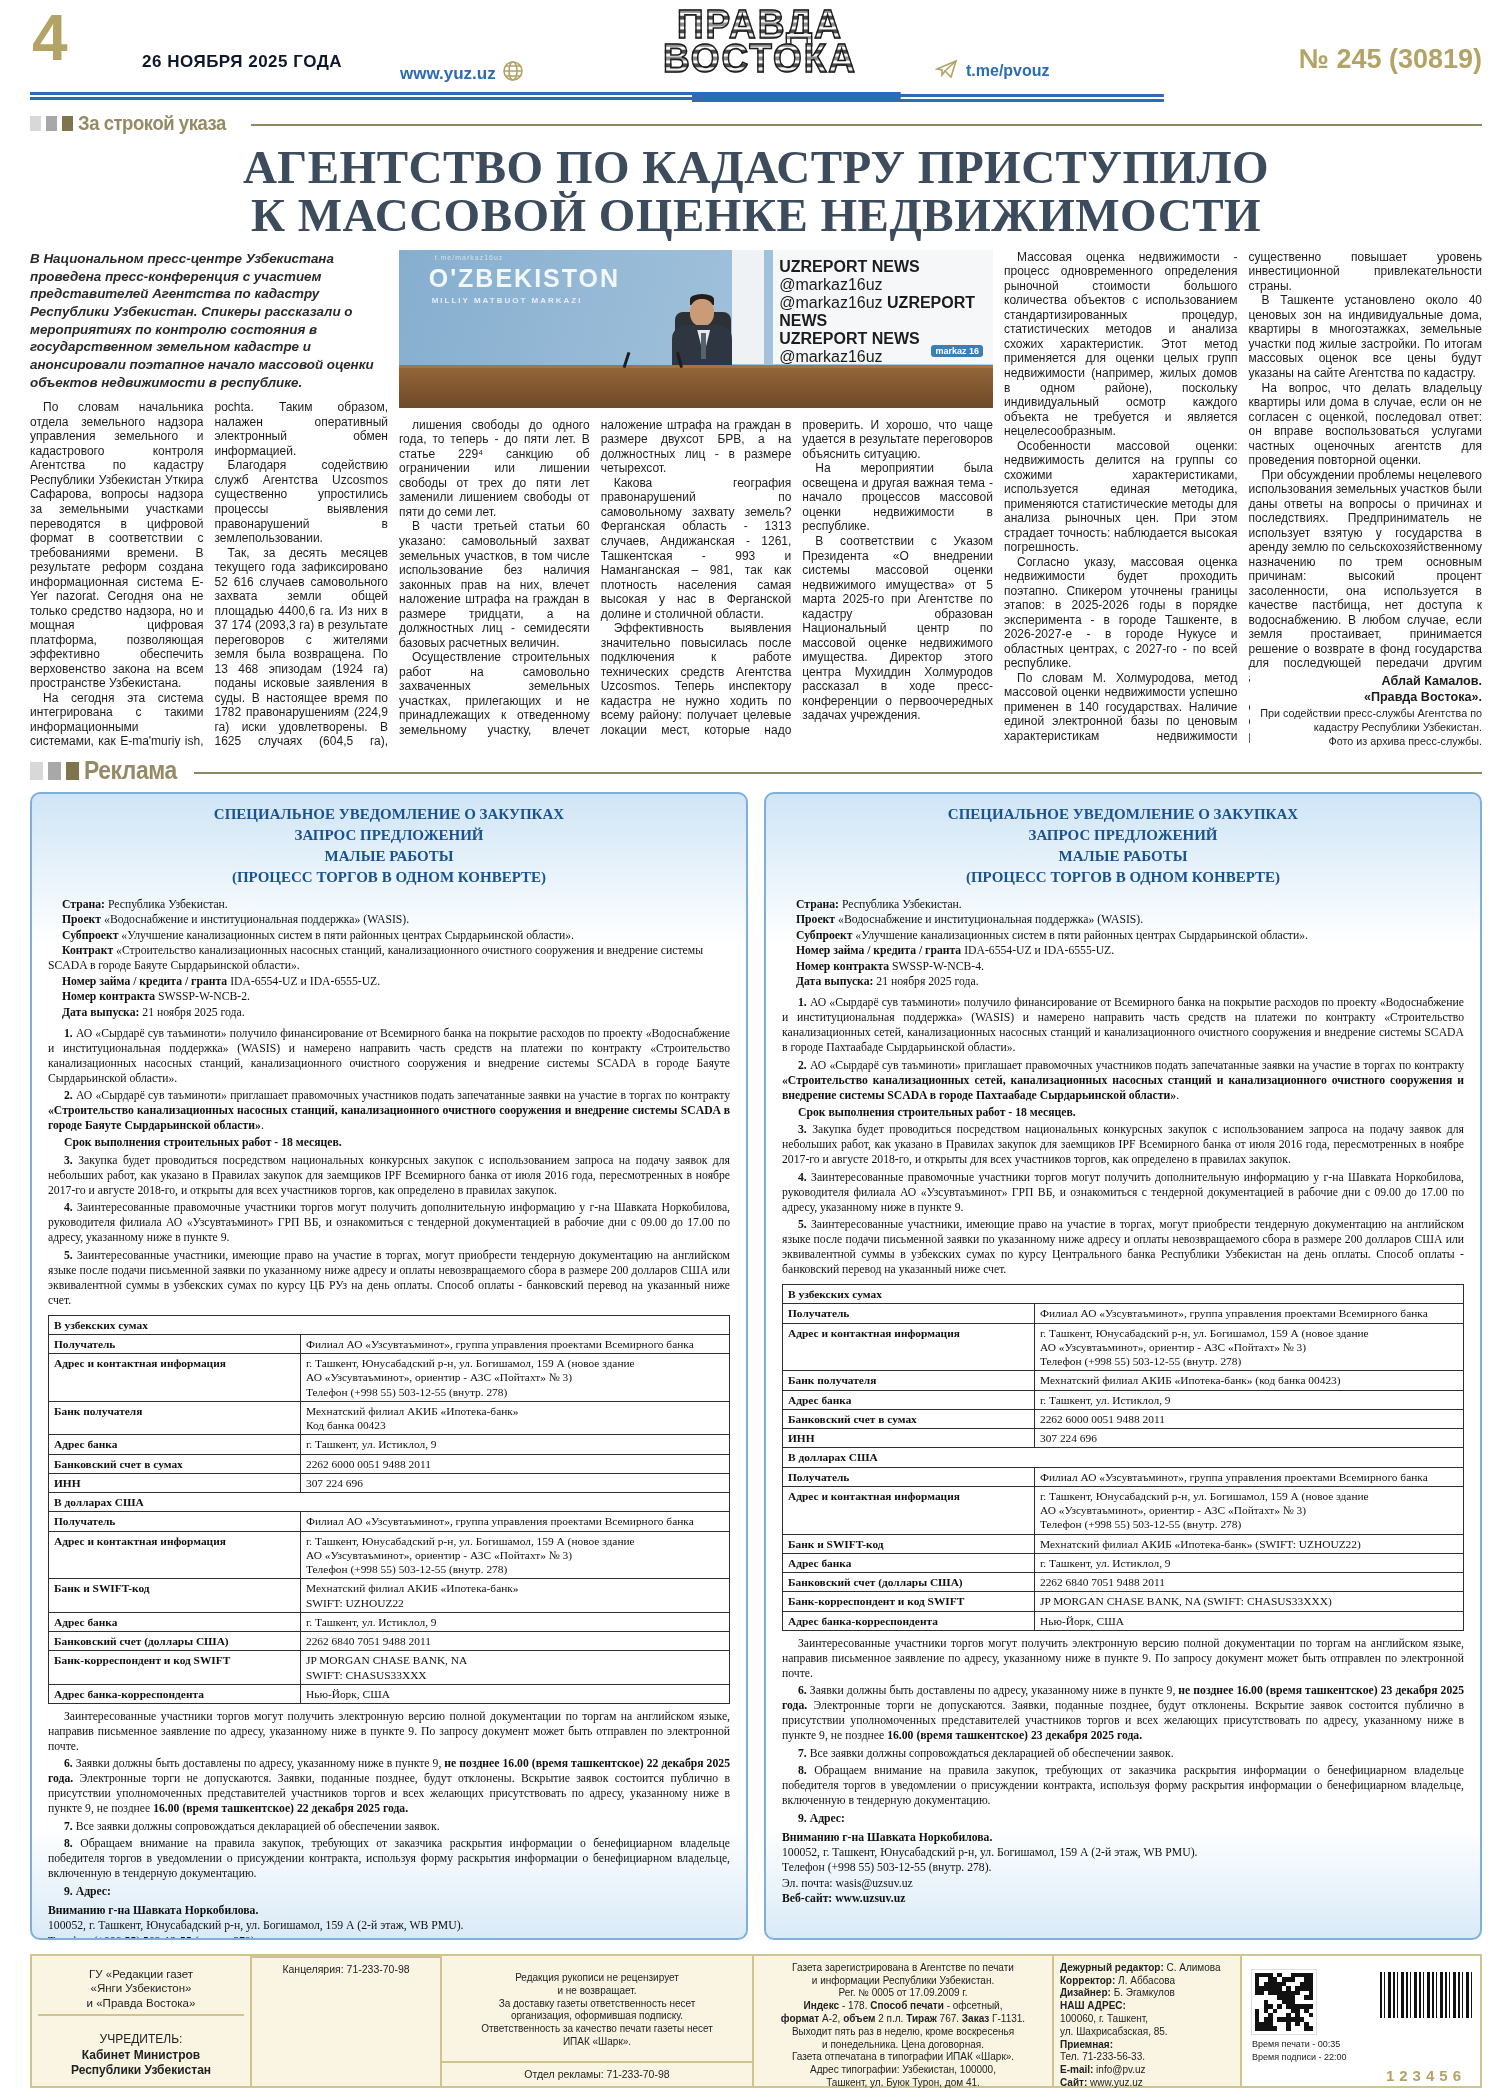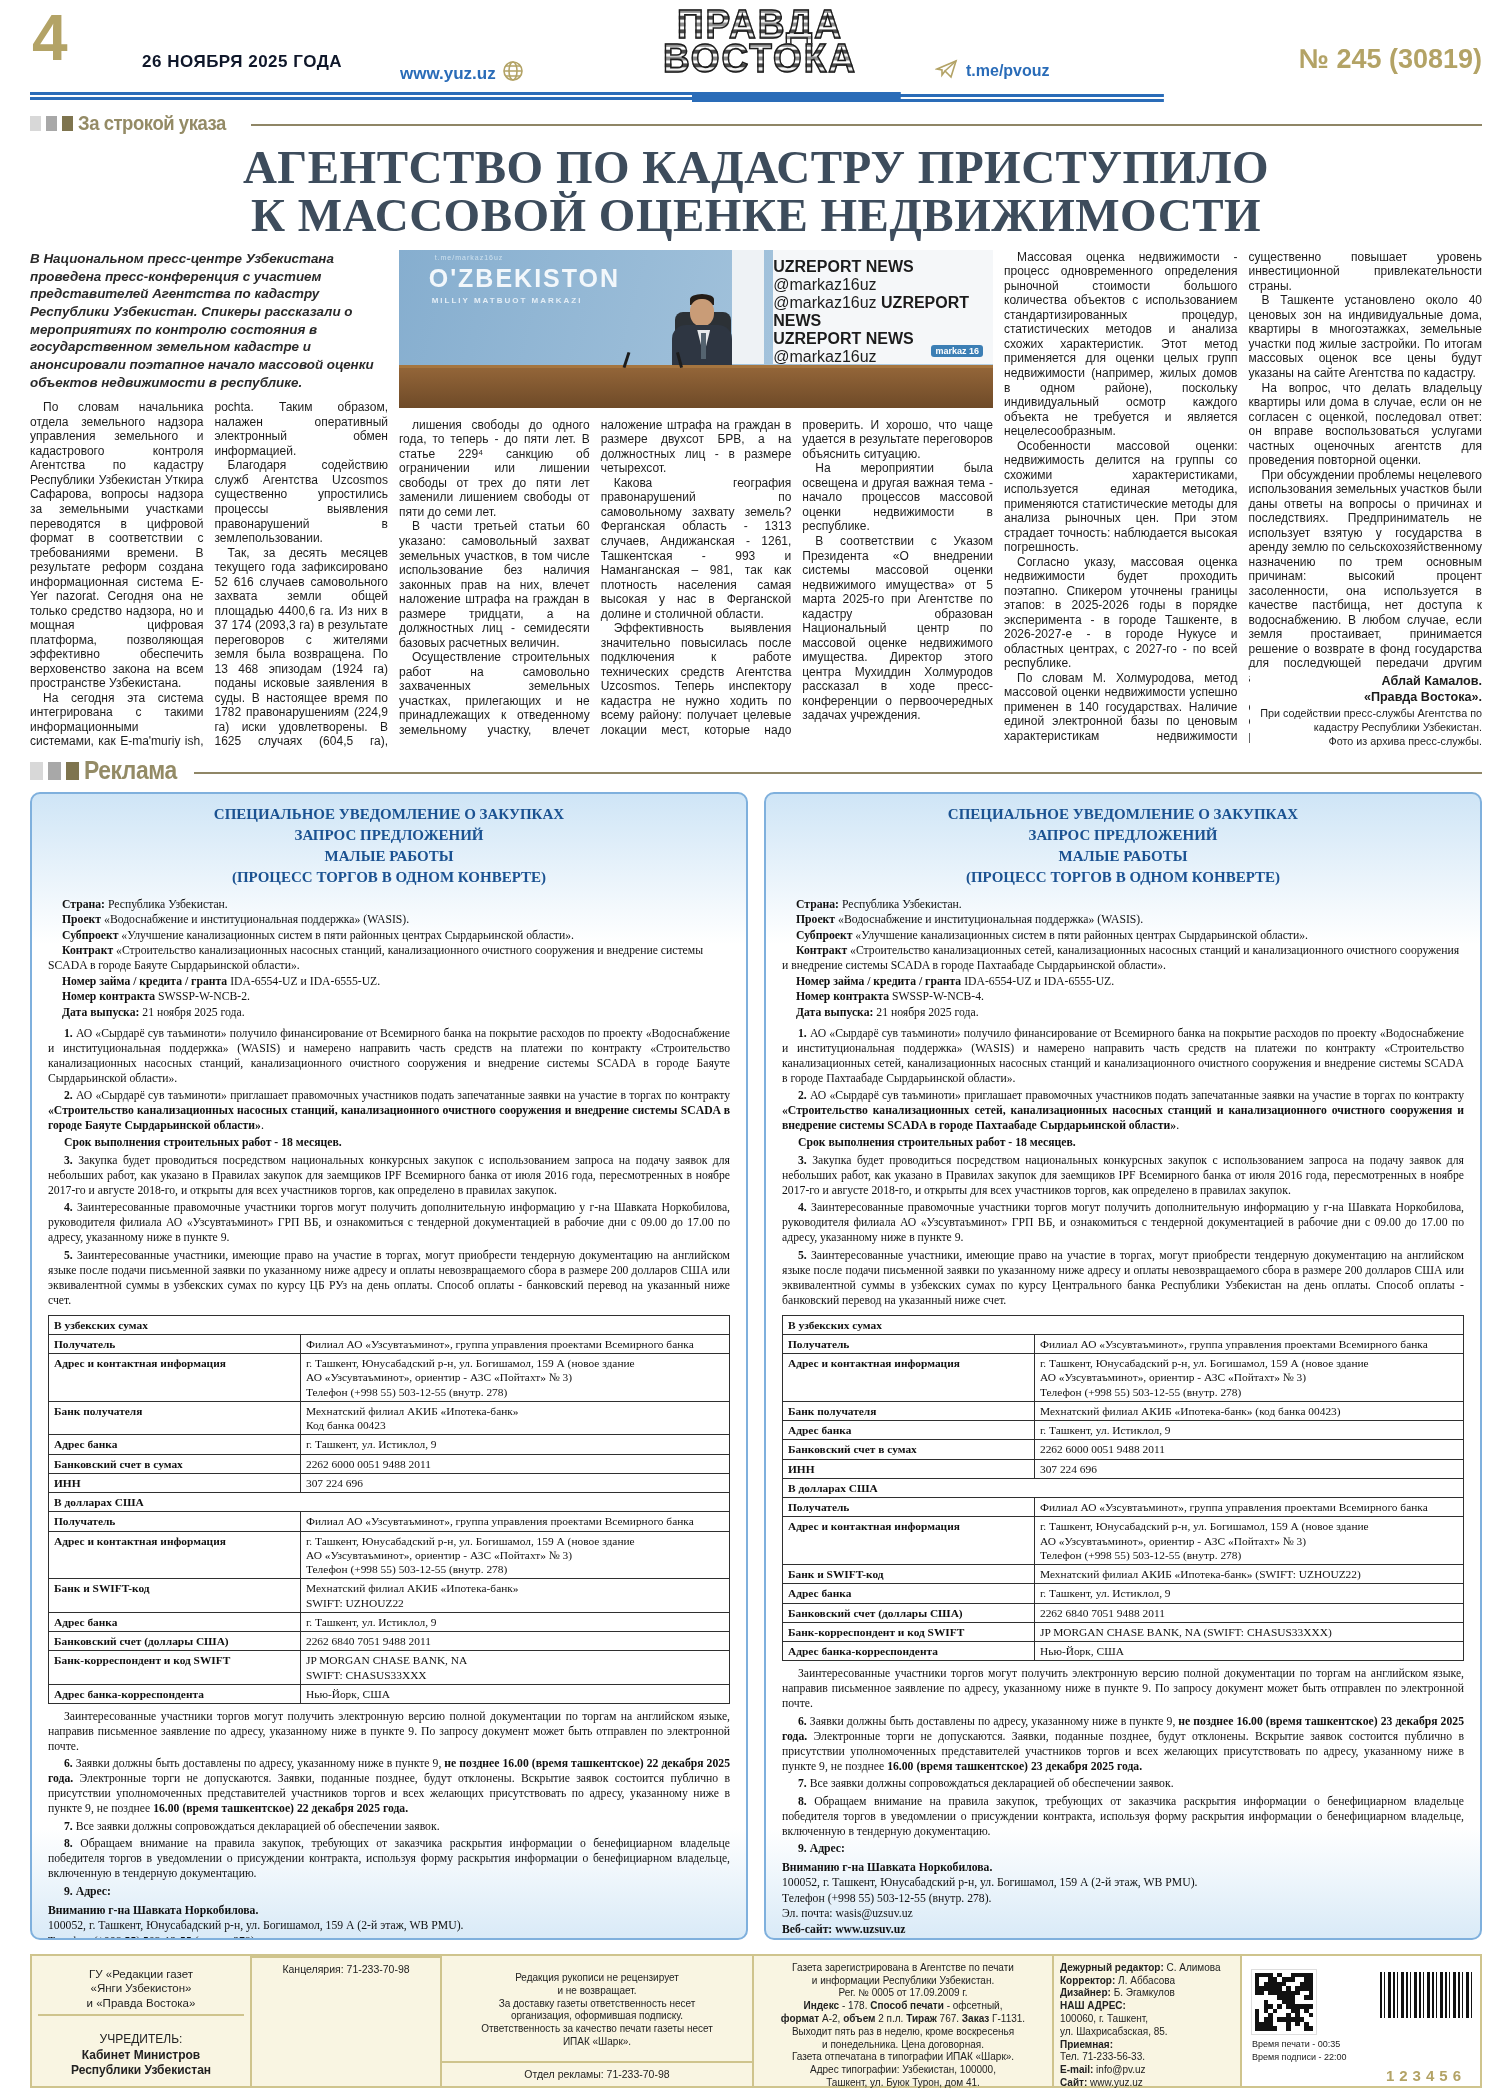--- a/index.html
+++ b/index.html
@@ -63,21 +63,21 @@
   .byline p { font-size:10.8px; line-height:1.3; text-indent:0; text-align:right; }
   .byline p:nth-child(1), .byline p:nth-child(2) { font-size:12.6px; font-weight:bold; }
 
   
   .photo { position:relative; height:158px; margin-bottom:10px; overflow:hidden; background:linear-gradient(105deg,#86aecf 0%,#9fc0da 55%,#b6d0e4 100%); }
   .photo .wm { position:absolute; left:6%; top:4px; font-size:7px; color:#cfe2ef; letter-spacing:1px; }
   .photo .bd-title { position:absolute; left:5%; top:14px; font-size:25px; font-weight:900; color:#f2f7fb; letter-spacing:2px; }
   .photo .bd-sub { position:absolute; left:5.5%; top:46px; font-size:8px; font-weight:bold; color:#e4eef6; letter-spacing:2px; }
   .photo .pillar { position:absolute; left:56%; top:0; width:5.5%; height:72%; background:#eef2f5; }
   .photo .pillar span { position:absolute; left:-14px; top:42px; transform:rotate(90deg); transform-origin:center; font-size:6px; color:#7fa6c4; white-space:nowrap; letter-spacing:1px; }
-  .photo .panel { position:absolute; left:63%; right:0; top:0; height:72%; background:#f5f7f9; padding:8px 0; }
+  .photo .panel { position:absolute; left:63%; right:0; top:0; height:72%; background:#f5f7f9; padding:8px 6px; }
   .photo .badge { position:absolute; right:10px; bottom:32%; background:#3c7fb5; color:#fff; font-size:9px; font-weight:bold; padding:1px 4px; border-radius:3px; }
   .photo .desk { position:absolute; left:0; right:0; bottom:0; height:27%; background:linear-gradient(#936538,#6e4a28); border-top:3px solid #a5753f; }
   .photo .chair { position:absolute; left:46.5%; bottom:24%; width:56px; height:58px; background:#2c3136; border-radius:8px 8px 0 0; }
   .photo .head { position:absolute; left:49%; bottom:52%; width:24px; height:27px; background:#c99c77; border-radius:45%; }
   .photo .hair { position:absolute; left:49%; bottom:65%; width:24px; height:11px; background:#241d18; border-radius:50% 50% 0 0; }
   .photo .torso { position:absolute; left:46%; bottom:26%; width:60px; height:42px; background:#2e3642; border-radius:14px 14px 0 0; }
   .photo .shirt { position:absolute; left:50.2%; bottom:33%; width:13px; height:26px; background:#e8eaec; clip-path:polygon(0 0,100% 0,50% 100%); }
   .photo .tie { position:absolute; left:50.9%; bottom:31%; width:5px; height:26px; background:#54636f; }
   .photo .mic { position:absolute; bottom:25%; width:3px; height:16px; background:#1d1d1d; transform:rotate(18deg); }
 
@@ -348,21 +348,20 @@
     <div class="notice-header">
         <p>СПЕЦИАЛЬНОЕ УВЕДОМЛЕНИЕ О ЗАКУПКАХ</p>
         <p>ЗАПРОС ПРЕДЛОЖЕНИЙ</p>
         <p>МАЛЫЕ РАБОТЫ</p>
         <p>(ПРОЦЕСС ТОРГОВ В ОДНОМ КОНВЕРТЕ)</p>
       </div>
     <div class="notice-info">
         <p><b>Страна:</b> Республика Узбекистан.</p>
         <p><b>Проект</b> «Водоснабжение и институциональная поддержка» (WASIS).</p>
         <p><b>Субпроект</b> «Улучшение канализационных систем в пяти районных центрах Сырдарьинской области».</p>
-        <p><b>Контракт</b> «Строительство канализационных сетей, канализационных насосных станций и канализационного очистного сооружения и внедрение системы SCADA в городе Пахтаабаде Сырдарьинской области».</p>
         <p><b>Номер займа / кредита / гранта</b> IDA-6554-UZ и IDA-6555-UZ.</p>
         <p><b>Номер контракта</b> SWSSP-W-NCB-4.</p>
         <p><b>Дата выпуска:</b> 21 ноября 2025 года.</p>
       </div>
     <div class="notice-paras">
         <p><b>1.</b> АО «Сырдарё сув таъминоти» получило финансирование от Всемирного банка на покрытие расходов по проекту «Водоснабжение и институциональная поддержка» (WASIS) и намерено направить часть средств на платежи по контракту «Строительство канализационных сетей, канализационных насосных станций и канализационного очистного сооружения и внедрение системы SCADA в городе Пахтаабаде Сырдарьинской области».</p>
         <p><b>2.</b> АО «Сырдарё сув таъминоти» приглашает правомочных участников подать запечатанные заявки на участие в торгах по контракту <b>«Строительство канализационных сетей, канализационных насосных станций и канализационного очистного сооружения и внедрение системы SCADA в городе Пахтаабаде Сырдарьинской области»</b>.</p>
         <p><b>Срок выполнения строительных работ - 18 месяцев.</b></p>
         <p><b>3.</b> Закупка будет проводиться посредством национальных конкурсных закупок с использованием запроса на подачу заявок для небольших работ, как указано в Правилах закупок для заемщиков IPF Всемирного банка от июля 2016 года, пересмотренных в ноябре 2017-го и августе 2018-го, и открыты для всех участников торгов, как определено в правилах закупок.</p>
         <p><b>4.</b> Заинтересованные правомочные участники торгов могут получить дополнительную информацию у г-на Шавката Норкобилова, руководителя филиала АО «Узсувтаъминот» ГРП ВБ, и ознакомиться с тендерной документацией в рабочие дни с 09.00 до 17.00 по адресу, указанному ниже в пункте 9.</p>

